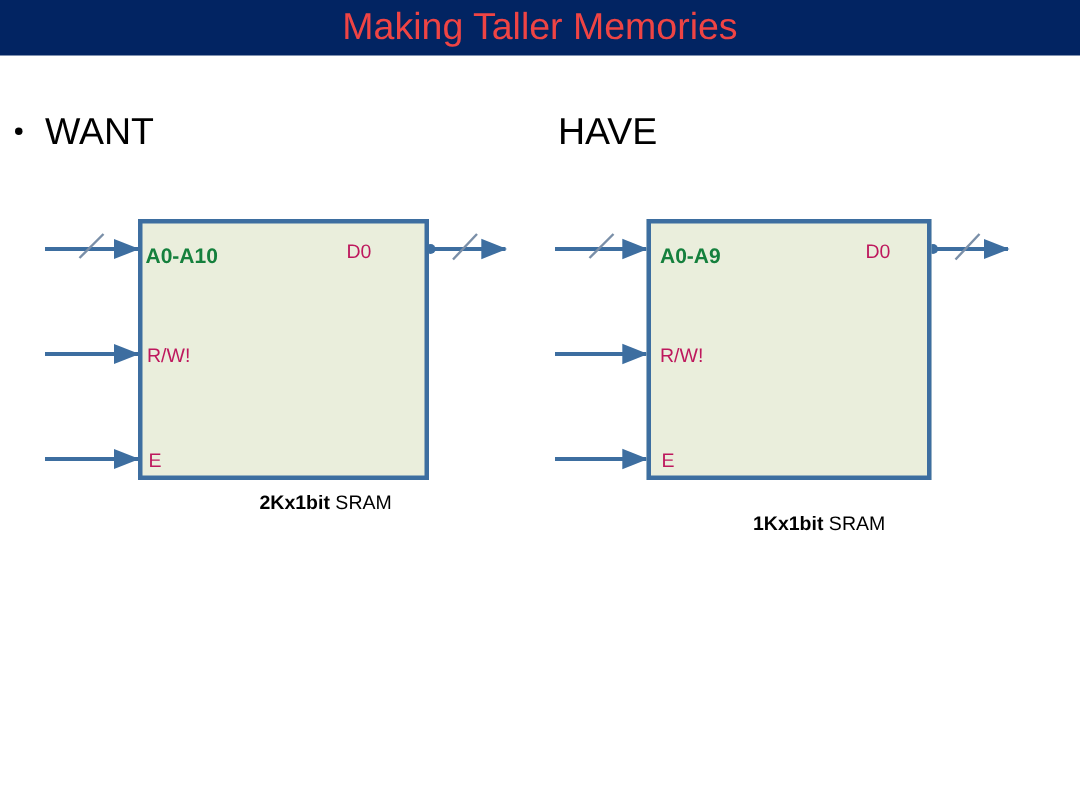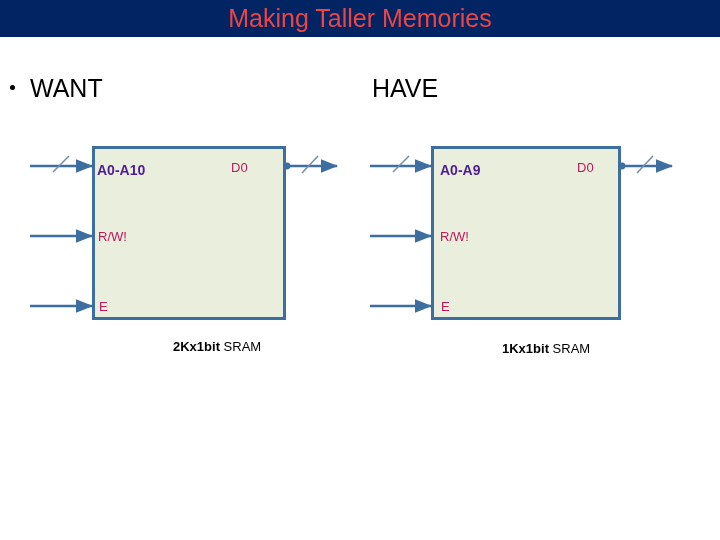--- a/index.html
+++ b/index.html
@@ -86,21 +86,21 @@
   #chip-right { left: 431px; top: 146px; width: 190px; height: 174px; }
 
   .pin-label {
     position: absolute;
     font-size: 13px;
     color: #be185d;
     white-space: nowrap;
     line-height: 14px;
   }
   .pin-addr {
-    color: #4c1d95;
+    color: #15803d;
     font-weight: bold;
     font-size: 14px;
   }
   .pin-data {
     font-size: 13px;
   }
 
   
   #pin-addr-left  { left: 97px;  top: 163px; }
   #pin-data-left  { left: 231px; top: 161px; }
@@ -115,21 +115,21 @@
 
   .caption {
     position: absolute;
     font-size: 13px;
     color: #000000;
     white-space: nowrap;
     line-height: 16px;
   }
   .caption b { font-weight: bold; }
   .caption .plain { font-weight: normal; }
-  #caption-left  { left: 173px; top: 339px; }
+  #caption-left  { left: 173px; top: 327px; }
   #caption-right { left: 502px; top: 341px; }
 </style>
 </head>
 <body>
 
 <div id="title-bar">
   <div id="title-text">Making Taller Memories</div>
 </div>
 
 <div id="bullet-row">

